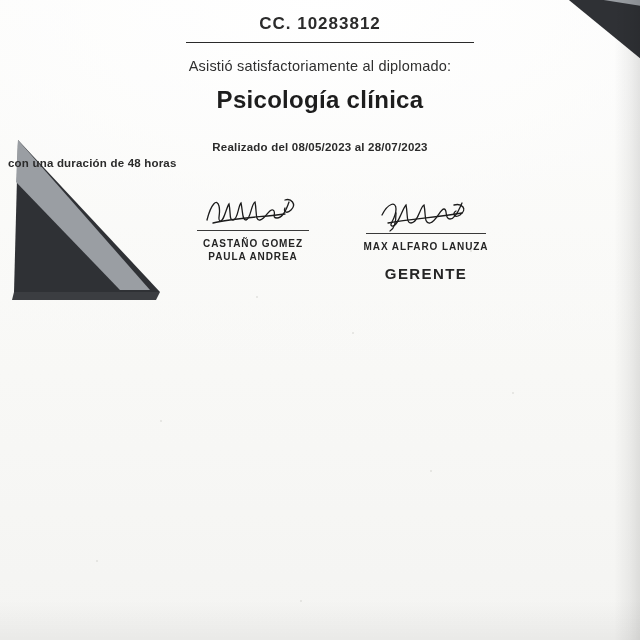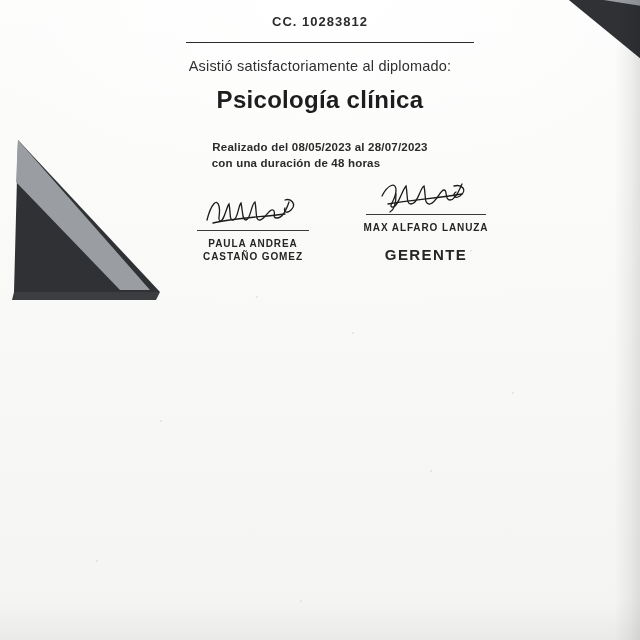--- a/index.html
+++ b/index.html
@@ -70,21 +70,21 @@
     height: 1px;
     background: #2a2a2a;
   }
 
   .cc-line {
     position: absolute;
     top: 14px;
     left: 0;
     width: 640px;
     text-align: center;
-    font-size: 13px;
+    font-size: 17px;
     letter-spacing: 1.0px;
     font-weight: 600;
     color: #2b2b2b;
   }
 
   .subtitle {
     position: absolute;
     top: 58px;
     left: 0;
     width: 640px;
@@ -113,37 +113,36 @@
     width: 640px;
     text-align: center;
     font-size: 11.5px;
     font-weight: 600;
     letter-spacing: .2px;
     color: #2b2b2b;
   }
   .duration {
     position: absolute;
     top: 157px;
-    left: 16px;
+    left: 8px;
     width: 560px;
-    text-align: center;
     font-size: 11.5px;
     font-weight: 600;
     letter-spacing: .2px;
     color: #2b2b2b;
   }
 
   
   .sig-block {
     position: absolute;
     width: 200px;
     text-align: center;
   }
   .sig-left  { left: 153px; top: 190px; }
-  .sig-right { left: 326px; top: 174px; }
+  .sig-right { left: 326px; top: 193px; }
 
   .sig-mark {
     height: 40px;
     position: relative;
   }
   .sig-mark svg { display: block; margin: 0 auto; }
 
   .sig-rule {
     width: 112px;
     height: 1px;
@@ -200,22 +199,22 @@
     <div class="sig-mark">
       <svg width="120" height="40" viewBox="0 0 120 40">
         <g fill="none" stroke="#1c1c1c" stroke-width="1.3" stroke-linecap="round">
           <path d="M14 30 C18 14, 24 8, 26 16 C28 24, 24 30, 27 31 C31 32, 33 18, 36 14 C38 24, 36 30, 40 30 C45 30, 45 16, 48 13 C50 22, 49 30, 53 30 C58 29, 58 14, 62 12 C64 22, 62 31, 67 30 C73 29, 76 18, 80 20 C84 22, 78 28, 84 28 C90 28, 94 18, 96 12"></path>
           <path d="M92 10 C98 8, 104 14, 98 20 C94 24, 90 22, 92 18"></path>
           <path d="M20 33 C40 28, 70 27, 92 24"></path>
         </g>
       </svg>
     </div>
     <div class="sig-rule"></div>
+    <div class="sig-name">CASTAÑO GOMEZ</div>
     <div class="sig-name">PAULA ANDREA</div>
-    <div class="sig-name">CASTAÑO GOMEZ</div>
   </div>
 
   <div class="sig-block sig-right">
     <div class="sig-mark">
       <svg width="120" height="40" viewBox="0 0 120 40">
         <g fill="none" stroke="#1c1c1c" stroke-width="1.3" stroke-linecap="round">
           <path d="M16 22 C22 10, 30 8, 30 16 C30 26, 22 32, 26 33 C32 34, 36 16, 40 12 C42 22, 40 30, 45 30 C52 30, 54 14, 58 12 C60 22, 58 31, 64 30 C71 28, 74 16, 78 16 C82 16, 78 26, 84 26 C90 26, 94 14, 96 10"></path>
           <path d="M30 20 C30 28, 28 36, 24 38"></path>
           <path d="M88 12 C96 10, 102 16, 94 22 C88 26, 86 20, 90 18"></path>
           <path d="M22 30 C44 26, 72 24, 96 20"></path>

